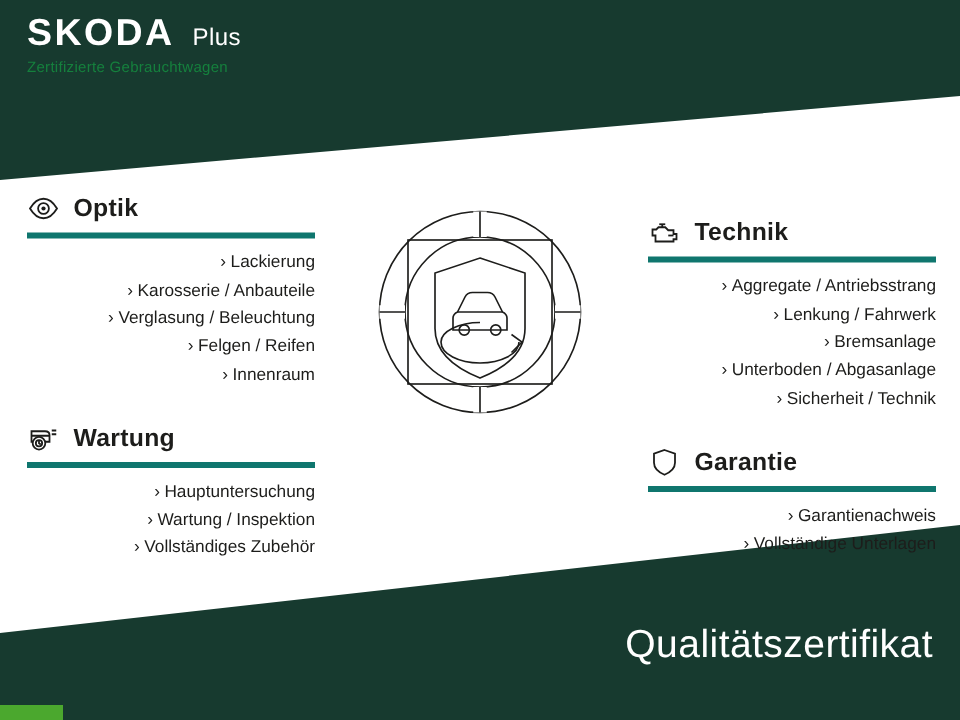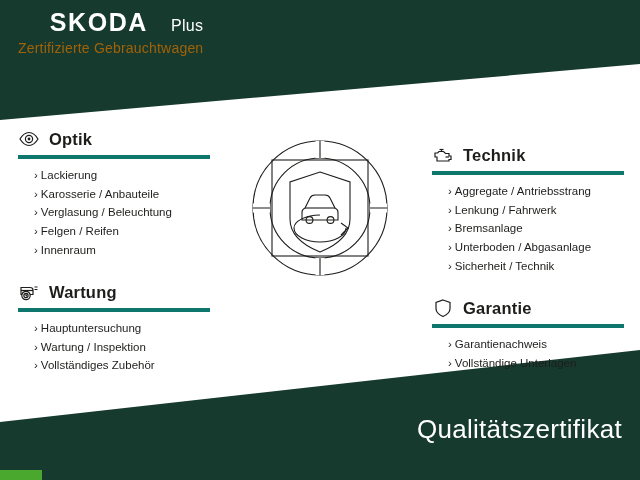--- a/index.html
+++ b/index.html
@@ -60,42 +60,41 @@
   
   .header {
     position: absolute;
     left: 18px;
     top: 10px;
     color: #ffffff;
   }
   .brandline {
     display: flex;
     align-items: baseline;
-    gap: 23px;
-    justify-content: flex-end;
+    gap: 12px;
   }
   .brand {
     font-size: 25px;
     font-weight: bold;
     letter-spacing: 1.6px;
     color: #ffffff;
     line-height: 1;
   }
   .brand-sub {
     font-size: 16px;
     font-weight: normal;
     letter-spacing: 0.3px;
     color: #ffffff;
     line-height: 1;
   }
   .tagline {
     margin-top: 5px;
-    font-size: 14px;
+    font-size: 10px;
     letter-spacing: 0.2px;
-    color: #a16207;
+    color: #15803d;
   }
 
   
   .footer-title {
     position: absolute;
     right: 18px;
     bottom: 35px;
     font-size: 26px;
     color: #ffffff;
     letter-spacing: 0.3px;
@@ -127,22 +126,23 @@
   .block-icon {
     width: 22px;
     height: 22px;
     display: block;
     flex: 0 0 22px;
   }
   .block-icon svg { display: block; }
 
   ul.items {
     list-style: none;
-    margin: 7px 0 0 16px;
+    margin: 7px 0 0 4px;
     padding: 0;
+    text-align: right;
   }
   ul.items li {
     font-size: 11.5px;
     color: #1d1d1b;
     line-height: 1.62;
     white-space: nowrap;
   }
   ul.items li .chev {
     color: #1d1d1b;
     margin-right: 3px;

